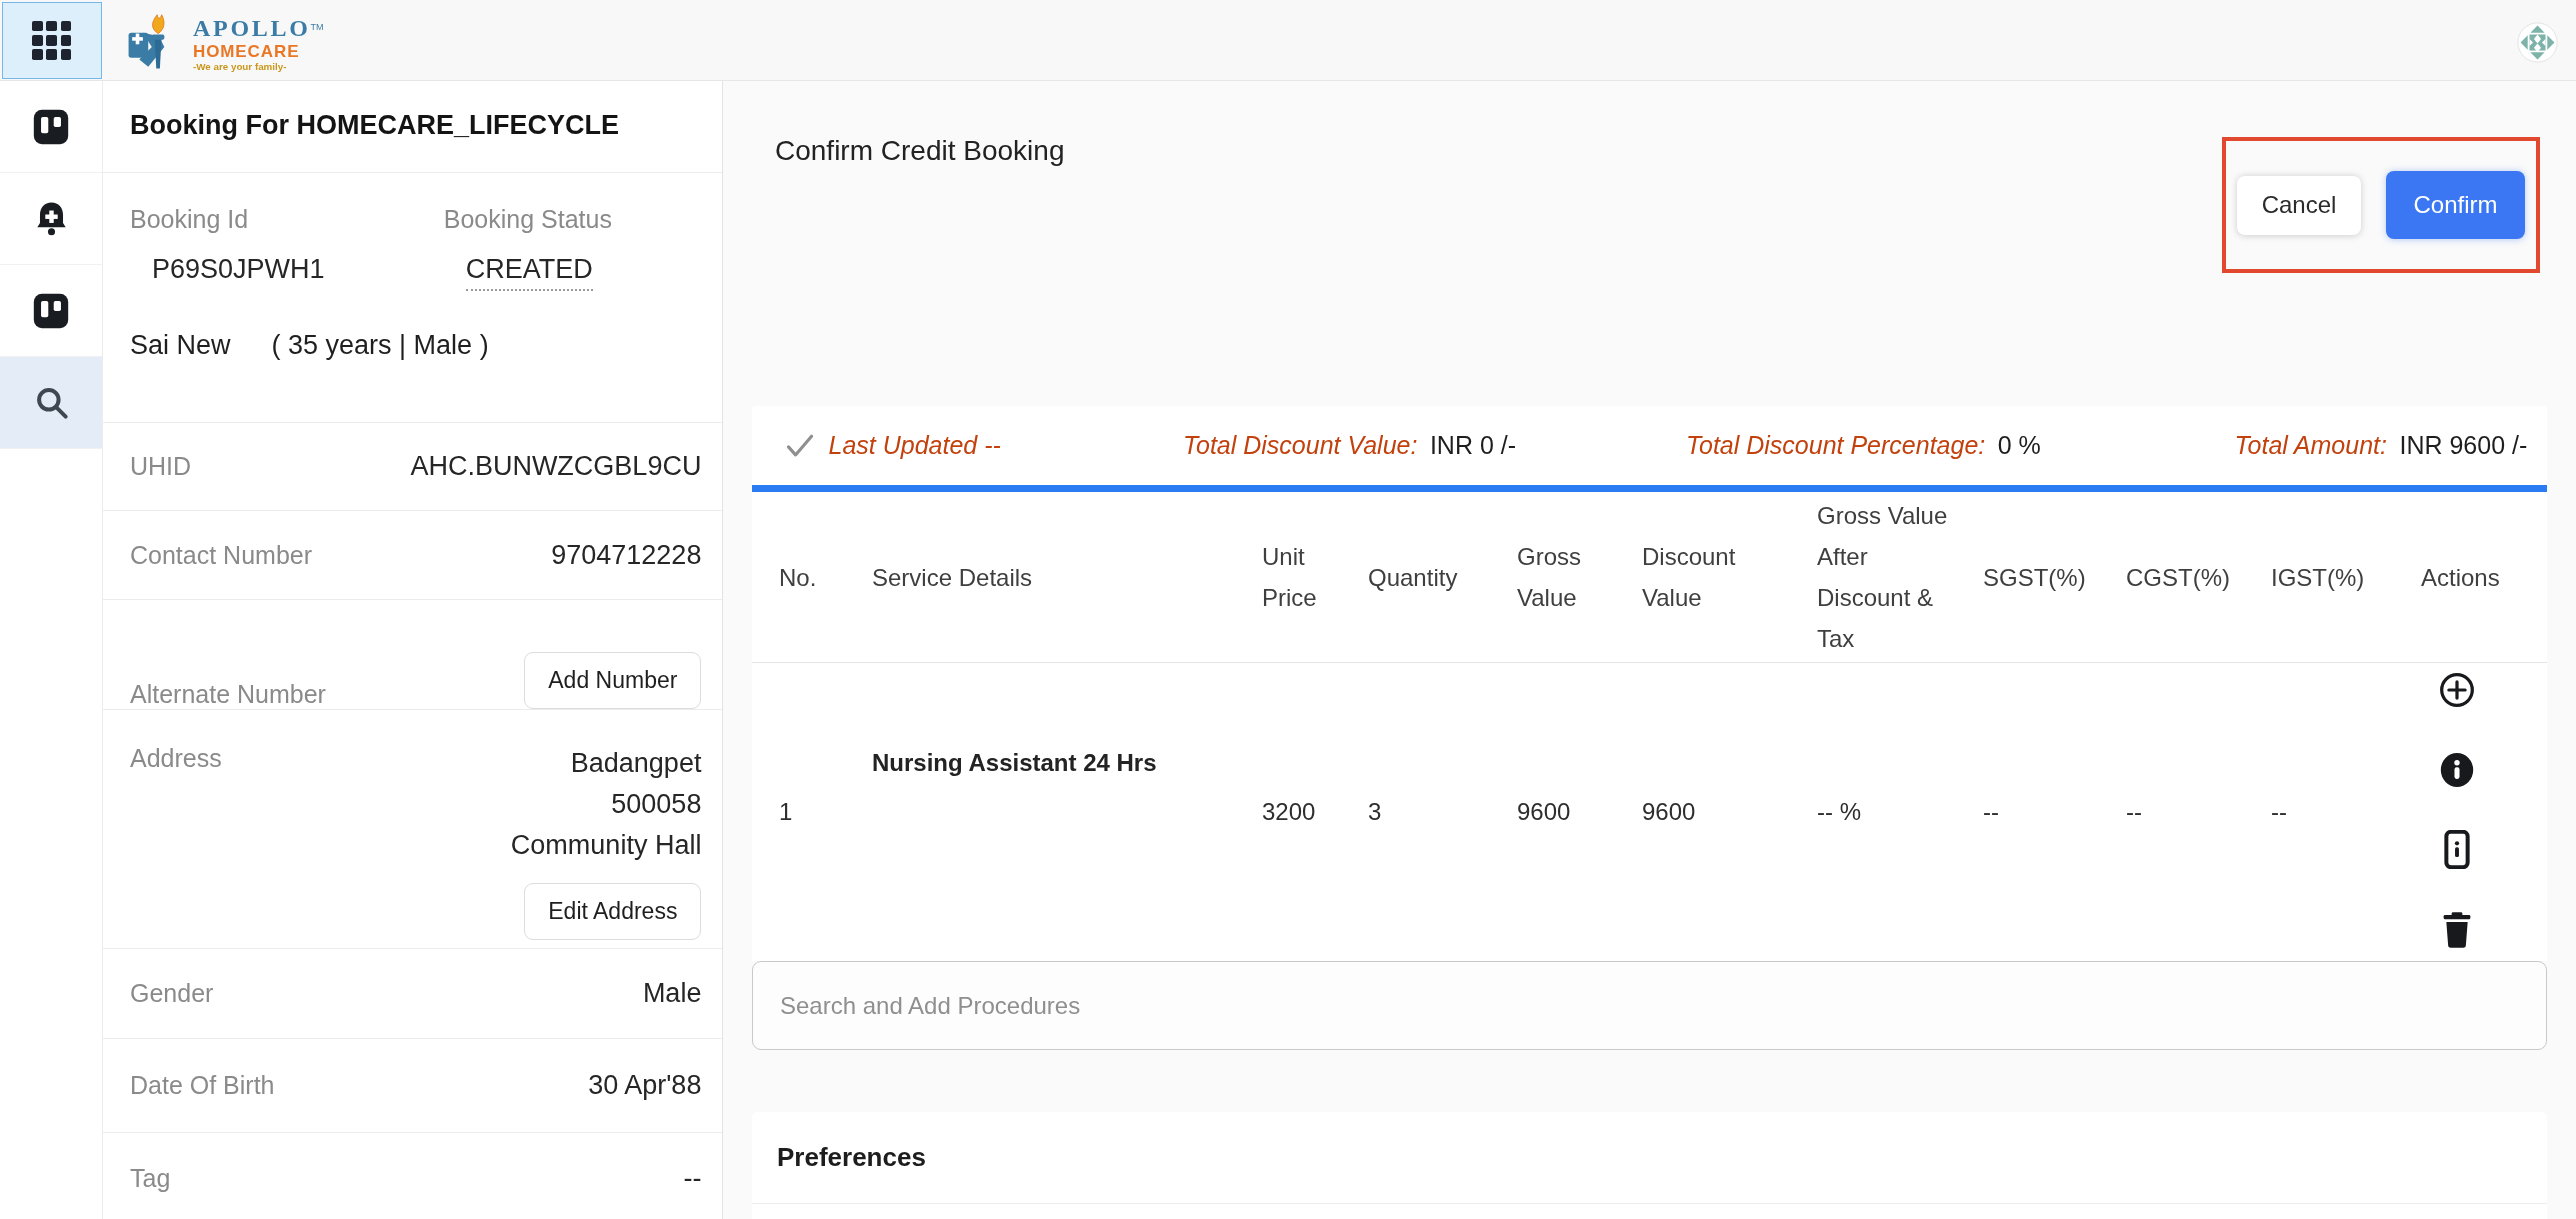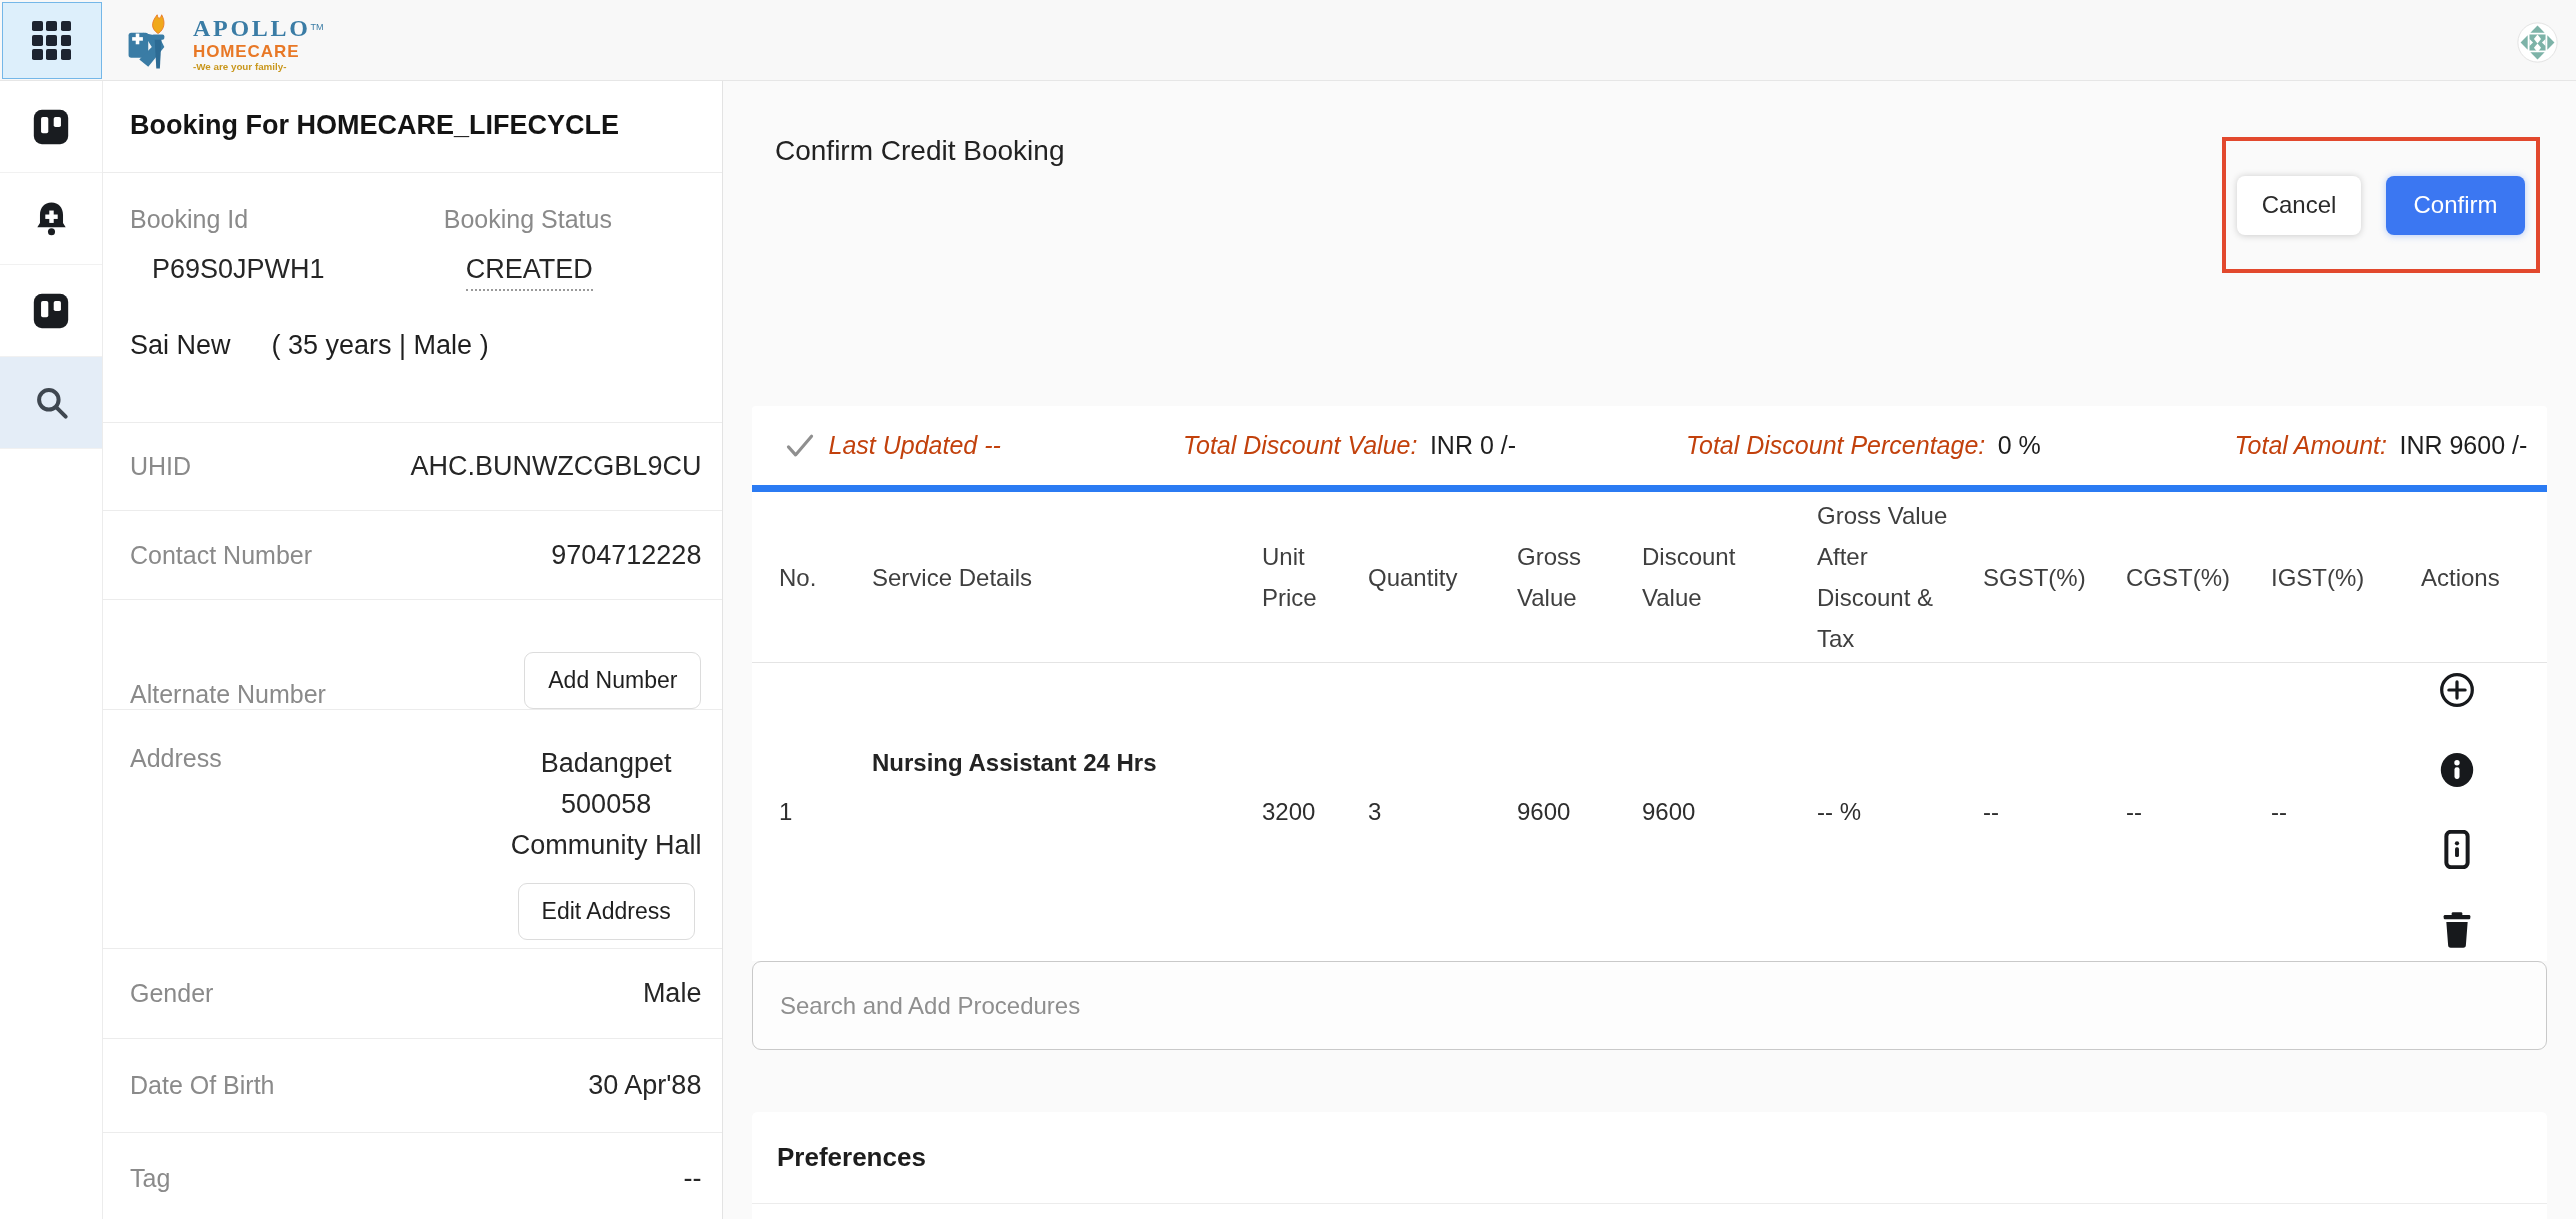--- a/index.html
+++ b/index.html
@@ -55,21 +55,21 @@
   .patient-block { padding:39px 21.5px 0 27px; height:132px; border-bottom:0.9px solid #ececec;
                    display:flex; gap:41px; font-size:27px; color:#1f1f1f; }
   .kv-row {
     display:flex; align-items:center; justify-content:space-between;
     padding:0 20.6px 0 27px; border-bottom:0.9px solid #ececec;
   }
   .kv-row .fld-value { margin-top:0; text-align:right; }
   .r-uhid { height:88px; } .r-contact { height:89px; } .r-alt { height:110px;align-items:flex-end; }
   .r-gender { height:90px; } .r-dob { height:94px; } .r-tag { height:91px; }
   .r-address { height:239px; align-items:flex-start; padding-top:34px; }
-  .addr-col { display:flex; flex-direction:column; align-items:center; gap:1.8px; }
+  .addr-col { display:flex; flex-direction:column; align-items:flex-end; gap:1.8px; }
   .addr-line { font-size:27px; color:#262626; line-height:39px; text-align:right; }
   .panel-btn {
     background:#fff; border:0.9px solid #dcdcdc; border-radius:9px;
     font-size:23px; color:#1f1f1f; padding:0 23px; height:57px;
     display:flex; align-items:center; justify-content:center; cursor:pointer;
     font-family:"Liberation Sans", sans-serif;
   }
   .addr-col .panel-btn { margin-top:16px; }
 
   
@@ -78,21 +78,21 @@
   .annotation-box {
     position:absolute; left:1499px; top:56px; width:318px; height:136px;
     border:4.5px solid #e2482d; display:flex; align-items:center; justify-content:center; gap:25px;
   }
   .btn-cancel {
     width:124px; height:59px; background:#fff; border:none; border-radius:8px;
     box-shadow:0 0.9px 7.2px rgba(0,0,0,0.18); font-size:24px; color:#2b2b2b; cursor:pointer;
     font-family:"Liberation Sans", sans-serif;
   }
   .btn-confirm {
-    width:139px; height:59px; background:#3b77f2; border:none; border-radius:8px;
+    width:139px; height:68px; background:#3b77f2; border:none; border-radius:8px;
     font-size:24px; color:#ffffff; cursor:pointer; box-shadow:0 0.9px 7.2px rgba(59,119,242,0.35);
     font-family:"Liberation Sans", sans-serif;
   }
 
   
   .table-card {
     position:absolute; left:29px; top:325px; width:1795px; height:555px;
     background:#ffffff; border-radius:3.6px 3.6px 0 0;
   }
   .summary-row { position:relative; height:79px; }

